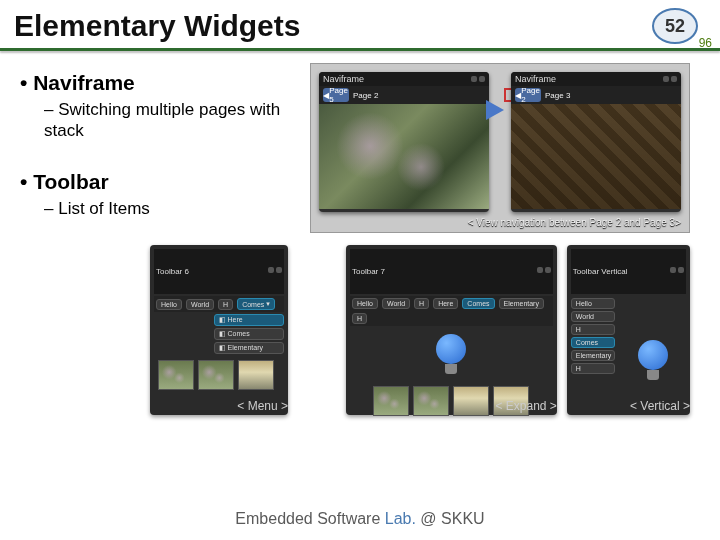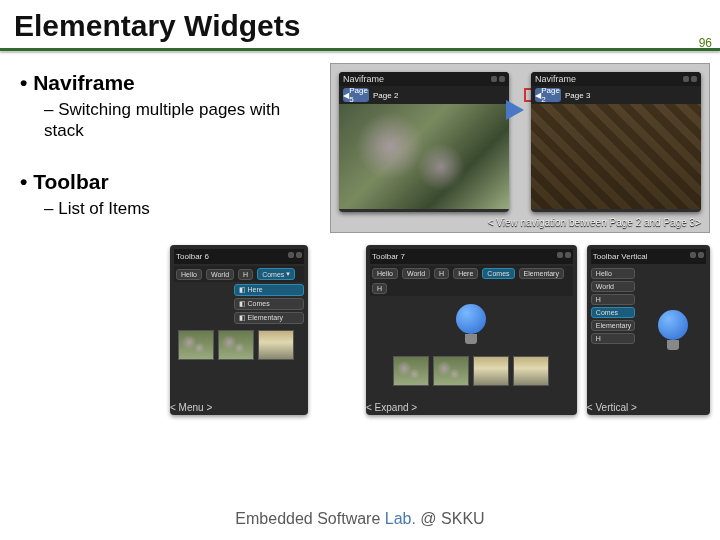--- a/index.html
+++ b/index.html
@@ -4,21 +4,21 @@
 <style>
   * { box-sizing: border-box; margin: 0; padding: 0; }
   html, body { width: 720px; height: 540px; font-family: Verdana, Geneva, sans-serif; background: #fff; overflow: hidden; }
   .slide { width: 720px; height: 540px; position: relative; }
   .header { display: flex; align-items: center; justify-content: space-between; padding: 8px 14px 2px 14px; }
   .title { font-size: 30px; font-weight: bold; color: #111; }
   .pagenum { position: relative; width: 54px; height: 36px; }
   .pagenum .oval { position: absolute; top: 0; left: 0; width: 46px; height: 36px; border: 2px solid #4a7ab0; border-radius: 50%; display: flex; align-items: center; justify-content: center; font-size: 18px; font-weight: bold; color: #333; background: #e8eef5; }
   .pagenum .total { position: absolute; right: -6px; bottom: -6px; font-size: 12px; color: #4d7c0f; }
   .rule { height: 3px; background: #2f6b2f; margin: 2px 0 0 0; box-shadow: 0 2px 2px rgba(0,0,0,0.25); }
-  .body { display: flex; padding: 12px 10px 0 20px; gap: 20px; }
+  .body { display: flex; padding: 12px 10px 0 20px; gap: 0; }
   .leftcol { flex: 0 0 290px; }
   .bullet1 { font-size: 21px; font-weight: bold; margin: 8px 0 4px 0; }
   .bullet1::before { content: "• "; }
   .bullet2 { font-size: 17px; margin: 2px 0 2px 24px; line-height: 1.25; }
   .bullet2::before { content: "– "; }
   .rightcol { flex: 1; }
   .navfig { position: relative; width: 380px; height: 170px; background: #c9c9c9; border: 1px solid #999; margin-bottom: 12px; }
   .navwin { position: absolute; top: 8px; width: 170px; height: 140px; background: #2e2e2e; border-radius: 4px; box-shadow: 0 2px 4px rgba(0,0,0,0.5); overflow: hidden; }
   .navwin.left { left: 8px; }
   .navwin.right { left: 200px; }
@@ -30,29 +30,29 @@
   .plant { background: linear-gradient(135deg, #4a5a3f 0%, #7a8a5f 40%, #3a4a2f 70%, #9aaa7f 100%); position: relative; }
   .plant::after { content: ""; position: absolute; inset: 0; background: radial-gradient(circle at 30% 40%, rgba(200,170,200,0.6) 0%, transparent 25%), radial-gradient(circle at 60% 60%, rgba(210,180,210,0.5) 0%, transparent 20%); }
   .stone { background: repeating-linear-gradient(45deg, #8a7a5f 0, #8a7a5f 8px, #6a5a3f 8px, #6a5a3f 16px), linear-gradient(#9a8a6f, #7a6a4f); background-blend-mode: multiply; }
   .poparrow { position: absolute; top: 30px; left: 173px; width: 34px; height: 30px; }
   .poparrow .tri { position: absolute; top: 6px; left: 2px; width: 0; height: 0; border-top: 10px solid transparent; border-bottom: 10px solid transparent; border-left: 18px solid #4a78c8; }
   .poparrow .lbl { position: absolute; top: -2px; left: 0; color: #d03030; font-size: 10px; font-weight: bold; padding-left: 40px; }
   .poparrow .box { position: absolute; top: -6px; left: 20px; width: 18px; height: 14px; border: 2px solid #cc3333; }
   .navcap { position: absolute; bottom: 4px; right: 8px; color: #eee; font-size: 10px; text-shadow: 0 1px 1px #000; }
   .toolfig { display: flex; gap: 10px; width: 540px; margin-left: -160px; }
   .toolwin { background: #2a2a2a; border-radius: 4px; padding: 4px; color: #ddd; font-size: 8px; position: relative; box-shadow: 0 2px 4px rgba(0,0,0,0.4); }
-  .toolwin .tbar { display: flex; justify-content: space-between; padding: 3px 2px; background: #181818; font-size: 8px; }
+  .toolwin .tbar { display: flex; justify-content: space-between; padding: 18px 2px; background: #181818; font-size: 8px; }
   .toolwin .tb-row { display: flex; align-items: center; gap: 4px; background: #232323; padding: 2px; margin-top: 2px; flex-wrap: wrap; }
   .chip { background: #3a3a3a; border: 1px solid #555; border-radius: 3px; padding: 1px 4px; font-size: 7px; display: flex; align-items: center; gap: 2px; }
   .chip.sel { background: #1b5b7b; border-color: #2a8ab0; }
   .thumb { width: 36px; height: 30px; background: #888; border: 1px solid #555; }
   .thumb.plant { background: linear-gradient(#6a7a4f, #9aaa7f); }
   .thumb.sky { background: linear-gradient(#c0b080, #e0d8b0 40%, #888870 100%); }
   .gridthumbs { display: flex; flex-wrap: wrap; gap: 4px; padding: 4px; }
-  .toolwin .cap { position: absolute; bottom: 2px; left: 0; right: 0; text-align: left; color: #ccc; font-size: 10px; }
+  .toolwin .cap { position: absolute; bottom: 2px; left: 0; right: 0; text-align: right; color: #ccc; font-size: 12px; }
   .tw-icon { width: 52px; height: 44px; margin: 6px auto; display: flex; align-items: center; justify-content: center; }
   .bulb { width: 34px; height: 40px; position: relative; }
   .bulb .glass { width: 30px; height: 30px; background: radial-gradient(circle at 35% 30%, #7ab8ff, #2a6ad0); border-radius: 50%; position: absolute; top: 0; left: 2px; }
   .bulb .base { width: 12px; height: 10px; background: #888; position: absolute; bottom: 0; left: 11px; border-radius: 0 0 3px 3px; }
   .menucol { display: flex; flex-direction: column; gap: 2px; padding: 2px 0; }
   .menucol .chip { justify-content: flex-start; width: 70px; }
   .footer { position: absolute; bottom: 12px; left: 0; right: 0; text-align: center; font-size: 16px; color: #5a5a5a; }
   .lab { color: #4a7ab0; }
   .tw1 { width: 150px; height: 170px; }
   .tw2 { width: 230px; height: 170px; margin-left: 48px; }
@@ -60,20 +60,21 @@
   .wctrl { display:flex; gap:2px; }
   .dot { width:6px; height:6px; border-radius:2px; background:#555; }
 </style>
 </head>
 <body>
 <div class="slide">
 
 <div class="header">
   <div class="title">Elementary Widgets</div>
   <div class="pagenum">
+    <div class="oval">52</div>
     <div class="total">96</div>
   </div>
 </div>
 <div class="rule"></div>
 
 <div class="body">
   <div class="leftcol">
     <div class="bullet1">Naviframe</div>
     <div class="bullet2">Switching multiple pages with stack</div>
     <div style="height:18px"></div>

